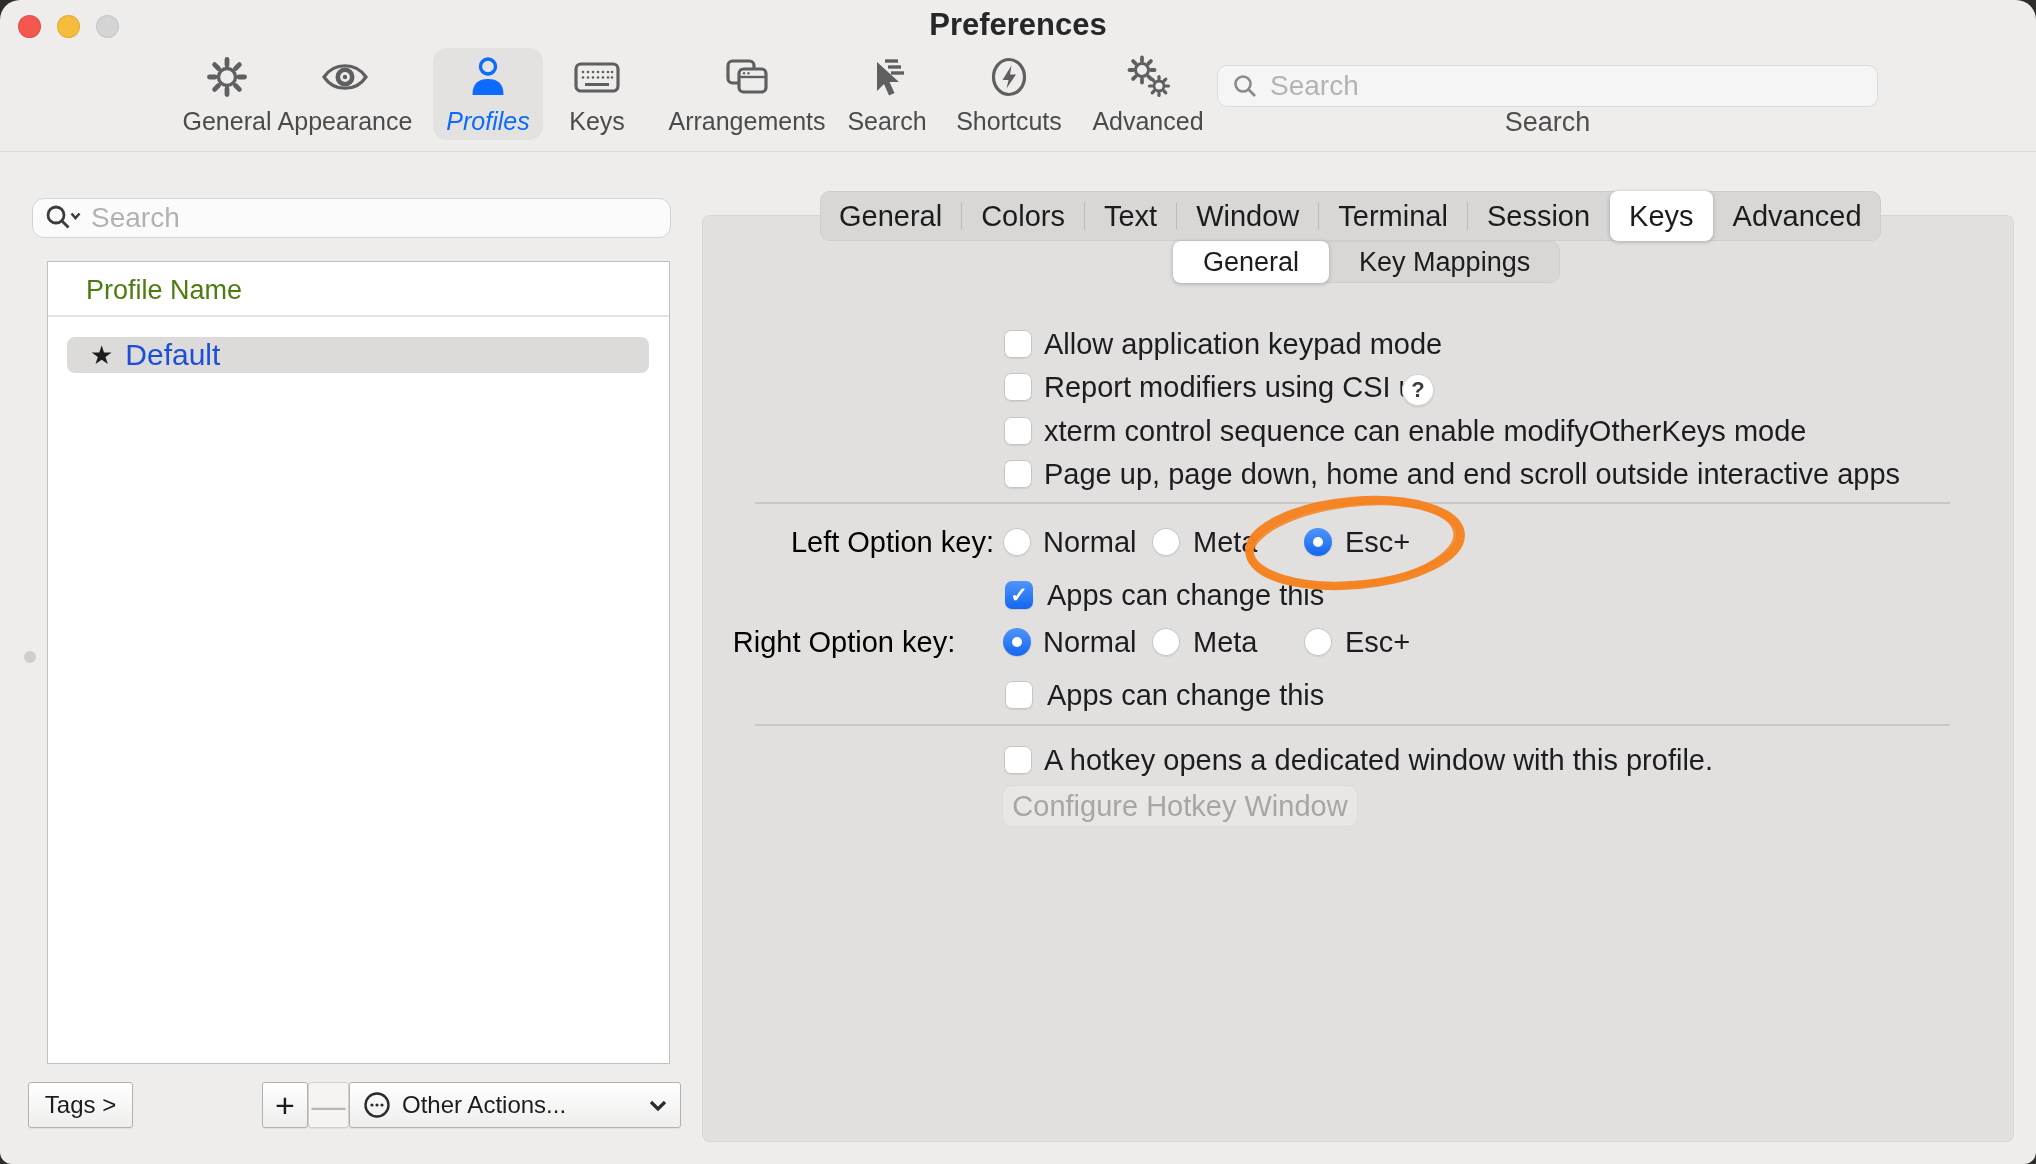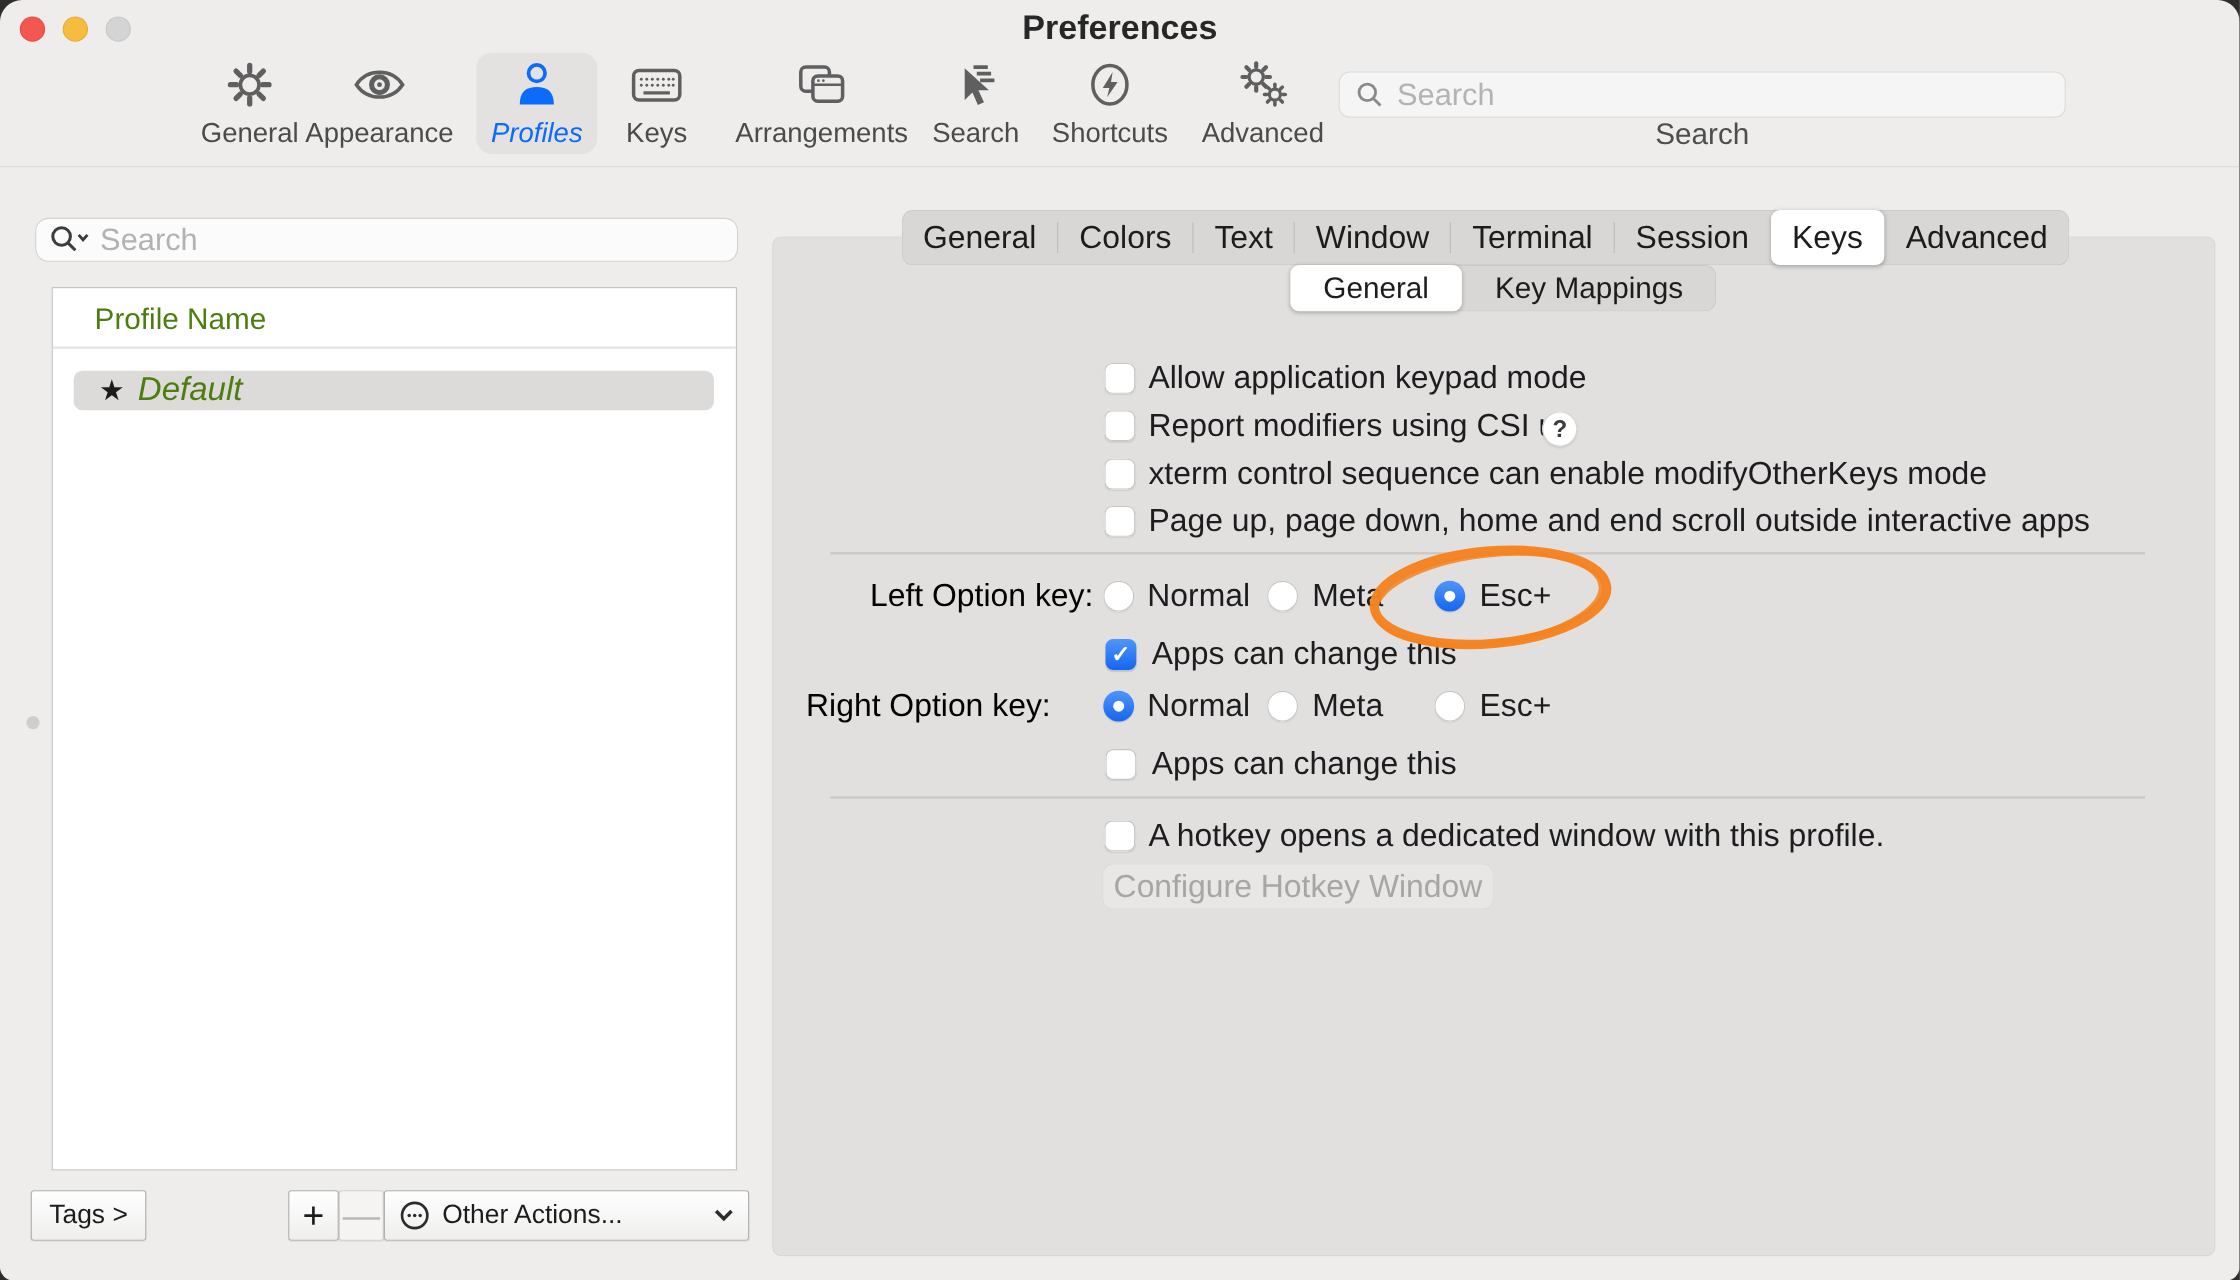--- a/index.html
+++ b/index.html
@@ -24,21 +24,21 @@
   .tb-search-label{position:absolute;left:1217px;top:107px;width:661px;text-align:center;font-size:27px;color:#4e4e4e;}
   
   .sb-search{position:absolute;left:32px;top:198px;width:639px;height:40px;background:#fcfbfb;border:1.5px solid #d4d3d2;border-radius:12px;box-sizing:border-box;display:flex;align-items:center;}
   .sb-search input{border:none;outline:none;background:transparent;font-size:28px;color:#333;width:540px;font-family:inherit;}
   .sb-search input::placeholder{color:#b3b2b1;}
   .plist{position:absolute;left:47px;top:261px;width:623px;height:803px;background:#ffffff;border:1.5px solid #c2c1c0;box-sizing:border-box;}
   .plist-header{position:absolute;left:38px;top:13px;font-size:27px;color:#4d7c0f;}
   .plist-hline{position:absolute;left:0;top:53px;width:100%;height:1.5px;background:#e4e3e2;}
   .prow{position:absolute;left:19px;top:75px;width:582px;height:36px;background:#dcdbda;border-radius:8px;display:flex;align-items:center;}
   .prow .star{font-size:26px;color:#1c1c1c;margin-left:23px;}
-  .prow .pname{font-size:30px;color:#4d7c0f;margin-left:12px;font-style:italic;}
+  .prow .pname{font-size:30px;color:#1d4ed8;margin-left:12px;}
   
   .mbtn{position:absolute;top:1082px;height:46px;box-sizing:border-box;border:1px solid #b3b2b1;background:linear-gradient(#ffffff,#efeeed);border-radius:3px;display:flex;align-items:center;box-shadow:0 1px 1px rgba(0,0,0,.05);font-size:24px;color:#1c1c1c;}
   .mbtn.tags{left:28px;width:105px;justify-content:center;}
   .mbtn.plus{left:262px;width:46px;justify-content:center;font-size:34px;font-weight:300;}
   .mbtn.minus{left:308px;width:41px;justify-content:center;font-size:34px;background:#f5f4f3;border-color:#d1d0cf;color:#b9b8b7;}
   .mbtn.other{left:349px;width:332px;padding:0 12px;}
   .mbtn.other .oa-text{margin-left:10px;}
   .mbtn.other .chev{margin-left:auto;}
   
   .panel{position:absolute;left:702px;top:215px;width:1312px;height:927px;background:#e1e0df;border-radius:8px;box-shadow:inset 0 0 0 1px rgba(0,0,0,.04);}

